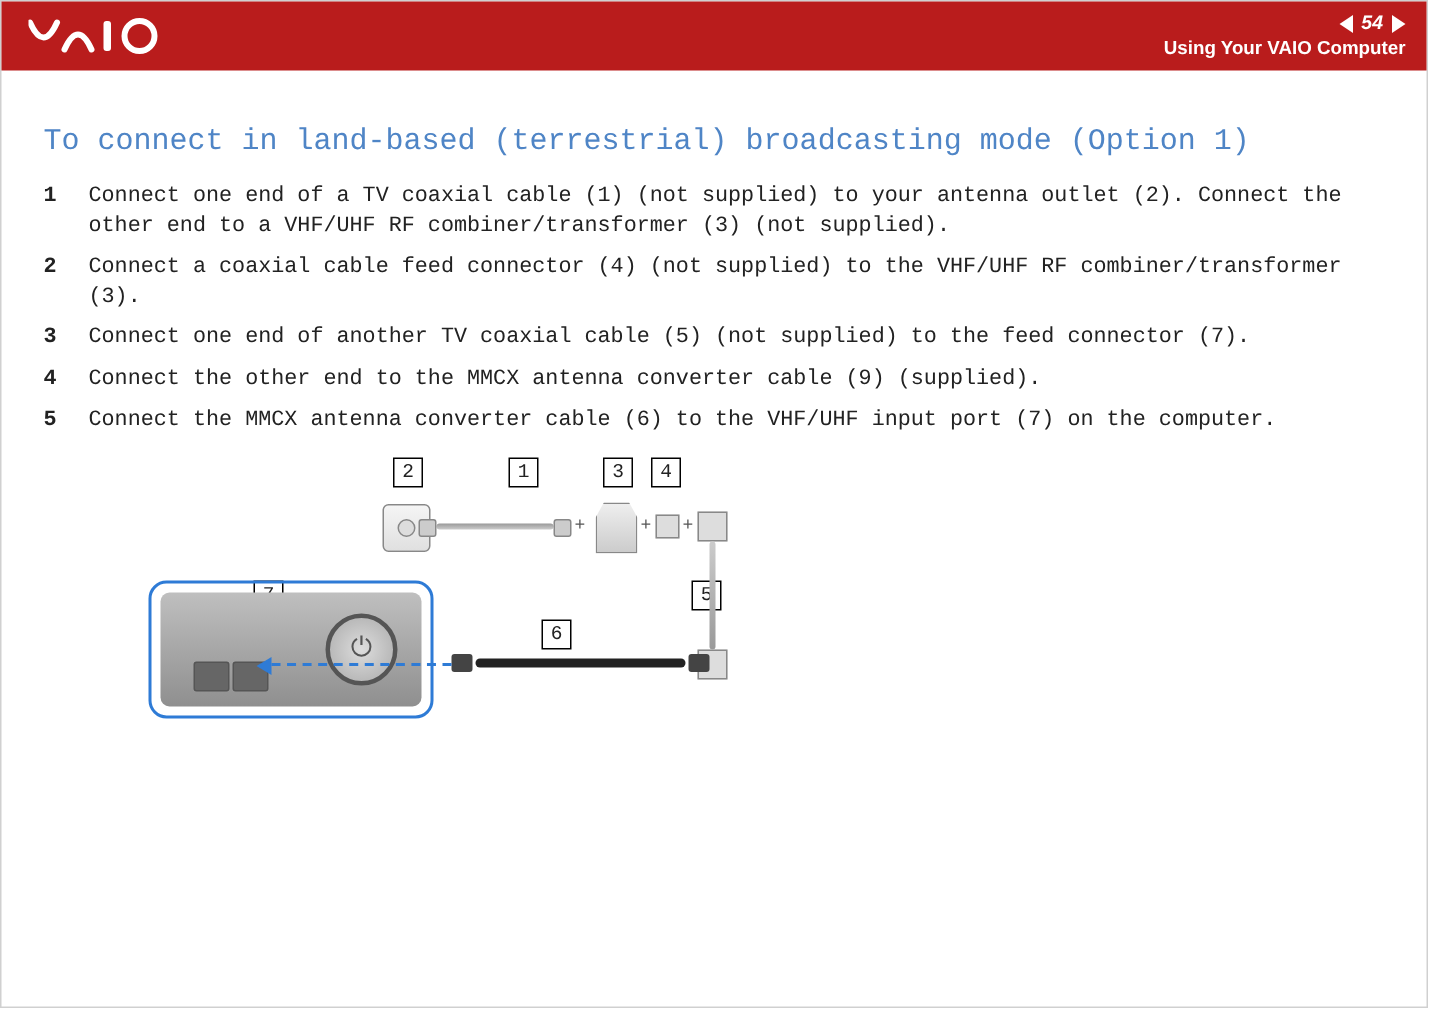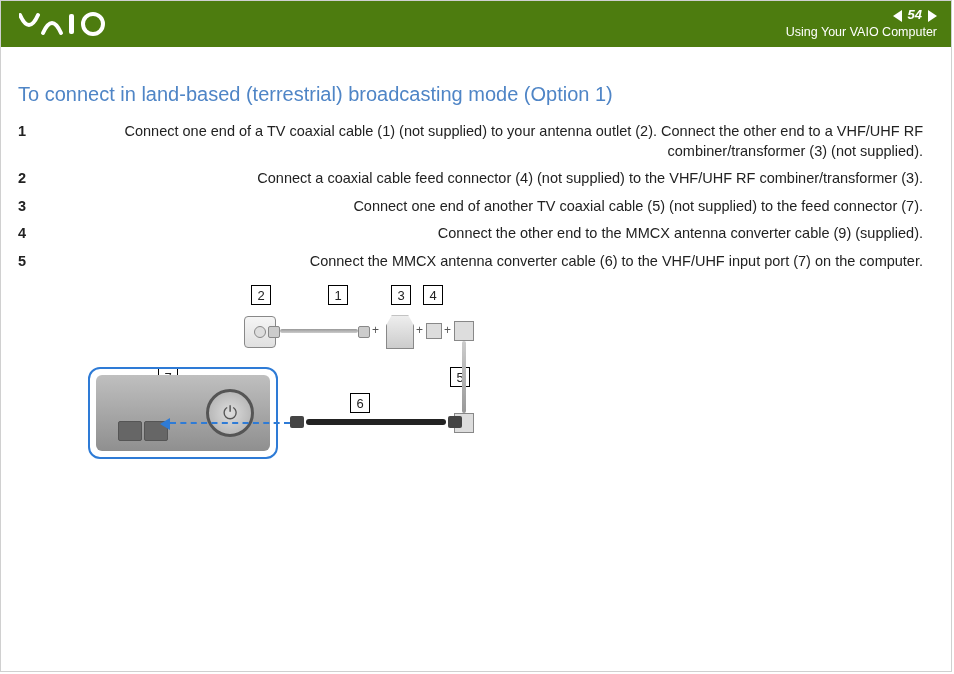--- a/index.html
+++ b/index.html
@@ -14,21 +14,21 @@
     overflow: hidden;
   }
   .page {
     border: 1px solid #d0d0d0;
     width: 952px;
     height: 672px;
     position: relative;
     box-sizing: border-box;
   }
   .topbar {
-    background: #4d7c0f;
+    background: #b91c1c;
     color: #fff;
     height: 46px;
     display: flex;
     align-items: center;
     justify-content: space-between;
     padding: 0 14px 0 18px;
   }
   .logo svg { display: block; }
   .top-right {
     text-align: right;
@@ -45,41 +45,42 @@
   }
   .tri {
     width: 0; height: 0;
     border-top: 6px solid transparent;
     border-bottom: 6px solid transparent;
   }
   .tri.left  { border-right: 9px solid #fff; }
   .tri.right { border-left:  9px solid #fff; }
   .section-label {
     font-size: 12.5px;
-    font-weight: normal;
+    font-weight: bold;
     margin-top: 2px;
   }
   .content {
-    padding: 36px 28px 0 17px;
+    padding: 36px 28px 0 28px;
+    font-family: Liberation Mono, monospace;
   }
   .heading {
     color: #4f85c6;
     font-size: 20px;
     font-weight: normal;
     margin: 0 0 16px 0;
   }
   .step {
     display: flex;
     gap: 18px;
     margin-bottom: 8px;
     font-size: 14.5px;
     line-height: 1.35;
   }
   .step-num  { font-weight: bold; width: 12px; flex: none; }
-  .step-text { flex: 1; text-align: right; }
+  .step-text { flex: 1; }
   .diagram-area {
     position: relative;
     margin-top: 14px;
     margin-left: 40px;
     width: 430px;
     height: 180px;
   }
   .dlabel {
     position: absolute;
     width: 20px;

